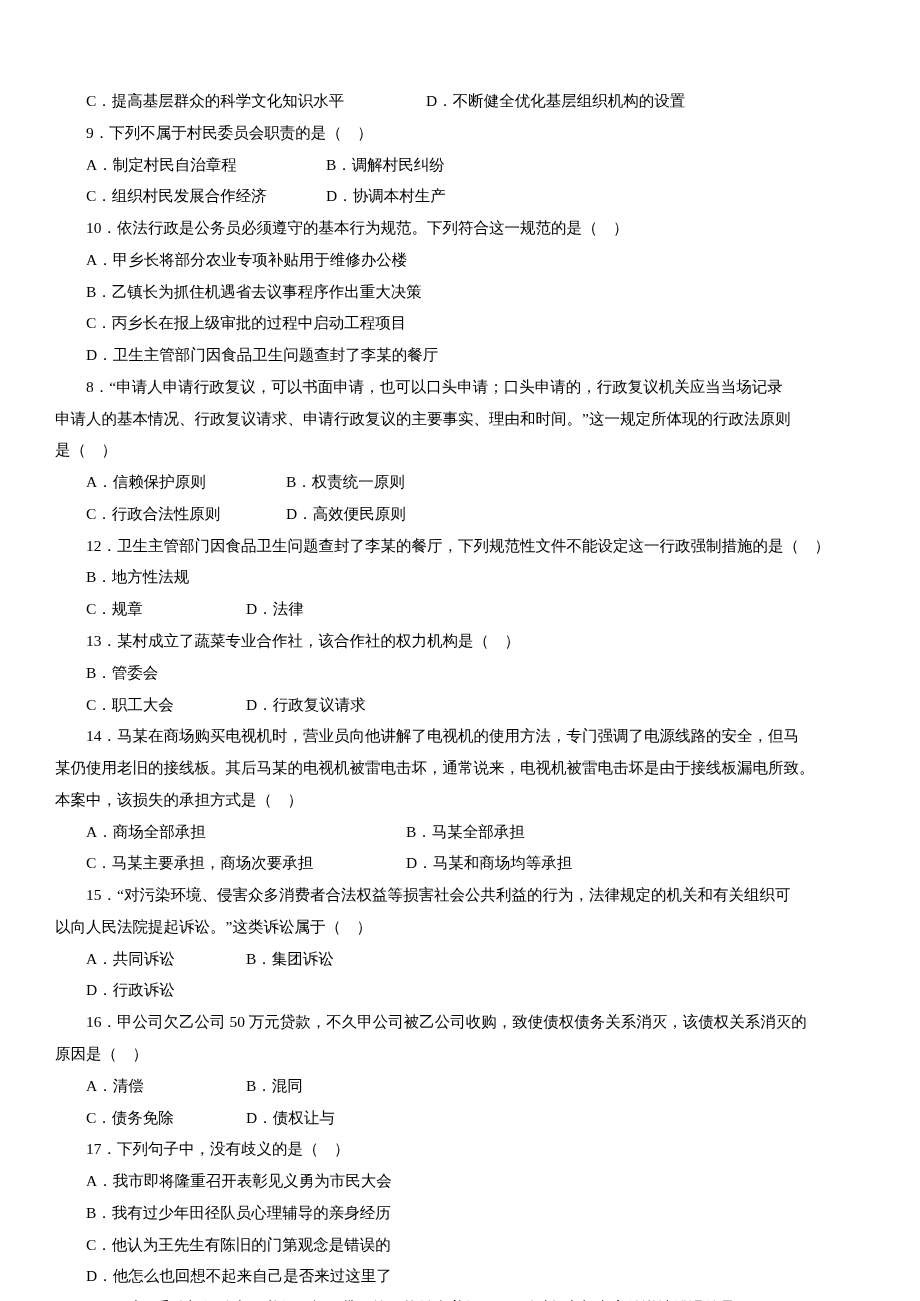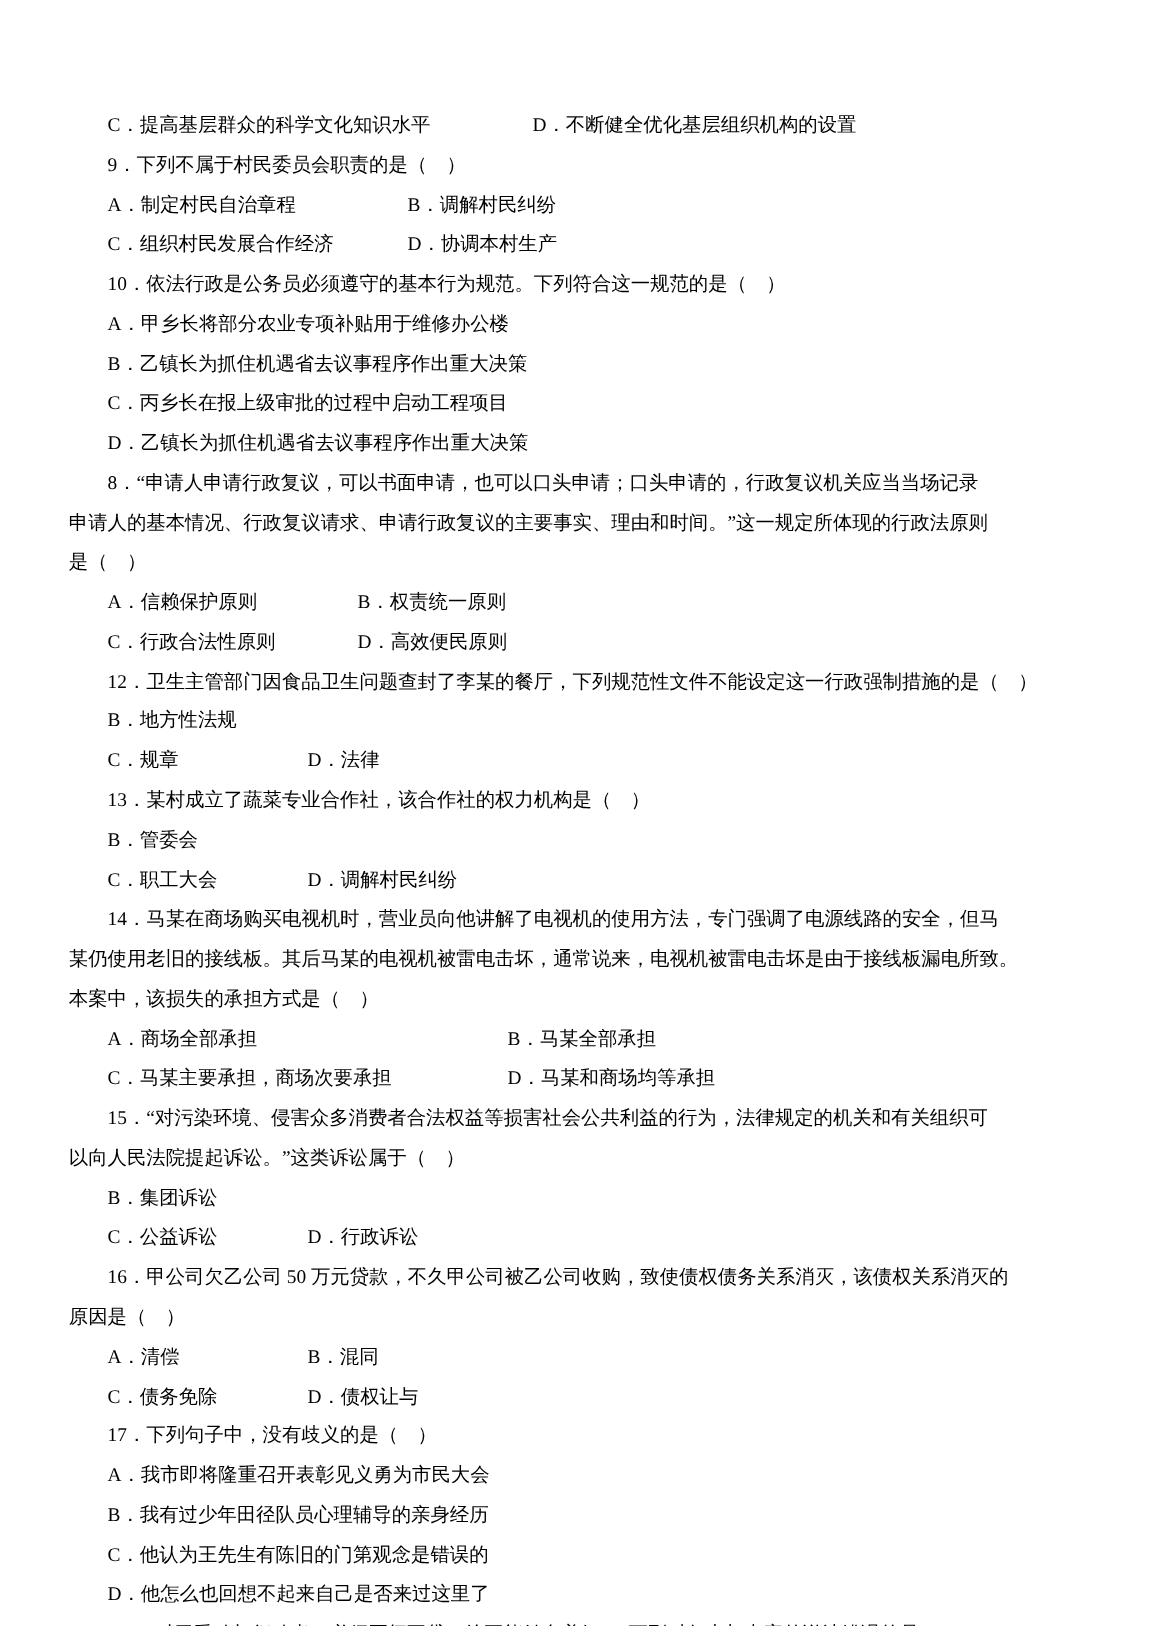--- a/index.html
+++ b/index.html
@@ -34,21 +34,21 @@
 </div>
 <div class="opt-wrap">
   <span class="opt" style="width:240px">C．组织村民发展合作经济</span>
   <span class="opt">D．协调本村生产</span>
 </div>
 
 <div class="row indent1">10．依法行政是公务员必须遵守的基本行为规范。下列符合这一规范的是（　）</div>
 <div class="row indent1">A．甲乡长将部分农业专项补贴用于维修办公楼</div>
 <div class="row indent1">B．乙镇长为抓住机遇省去议事程序作出重大决策</div>
 <div class="row indent1">C．丙乡长在报上级审批的过程中启动工程项目</div>
-<div class="row indent1">D．乙镇长为抓住机遇省去议事程序作出重大决策</div>
+<div class="row indent1">D．卫生主管部门因食品卫生问题查封了李某的餐厅</div>
 
 <div class="row indent1">8．“申请人申请行政复议，可以书面申请，也可以口头申请；口头申请的，行政复议机关应当当场记录</div>
 <div class="row no-indent">申请人的基本情况、行政复议请求、申请行政复议的主要事实、理由和时间。”这一规定所体现的行政法原则</div>
 <div class="row no-indent">是（　）</div>
 <div class="opt-wrap">
   <span class="opt" style="width:200px">A．信赖保护原则</span>
   <span class="opt">B．权责统一原则</span>
 </div>
 <div class="opt-wrap">
   <span class="opt" style="width:200px">C．行政合法性原则</span>
@@ -63,42 +63,42 @@
   <span class="opt" style="width:160px">C．规章</span>
   <span class="opt">D．法律</span>
 </div>
 
 <div class="row indent1">13．某村成立了蔬菜专业合作社，该合作社的权力机构是（　）</div>
 <div class="opt-wrap">
   <span class="opt">B．管委会</span>
 </div>
 <div class="opt-wrap">
   <span class="opt" style="width:160px">C．职工大会</span>
-  <span class="opt">D．调解村民纠纷</span>
+  <span class="opt">D．行政复议请求</span>
 </div>
 
 <div class="row indent1">14．马某在商场购买电视机时，营业员向他讲解了电视机的使用方法，专门强调了电源线路的安全，但马</div>
 <div class="row no-indent">某仍使用老旧的接线板。其后马某的电视机被雷电击坏，通常说来，电视机被雷电击坏是由于接线板漏电所致。</div>
 <div class="row no-indent">本案中，该损失的承担方式是（　）</div>
 <div class="opt-wrap">
   <span class="opt" style="width:320px">A．商场全部承担</span>
   <span class="opt">B．马某全部承担</span>
 </div>
 <div class="opt-wrap">
   <span class="opt" style="width:320px">C．马某主要承担，商场次要承担</span>
   <span class="opt">D．马某和商场均等承担</span>
 </div>
 
 <div class="row indent1">15．“对污染环境、侵害众多消费者合法权益等损害社会公共利益的行为，法律规定的机关和有关组织可</div>
 <div class="row no-indent">以向人民法院提起诉讼。”这类诉讼属于（　）</div>
 <div class="opt-wrap">
+  <span class="opt" style="width:160px">A．共同诉讼</span>
   <span class="opt">B．集团诉讼</span>
 </div>
 <div class="opt-wrap">
-  <span class="opt" style="width:160px">C．公益诉讼</span>
   <span class="opt">D．行政诉讼</span>
 </div>
 
 <div class="row indent1">16．甲公司欠乙公司 50 万元贷款，不久甲公司被乙公司收购，致使债权债务关系消灭，该债权关系消灭的</div>
 <div class="row no-indent">原因是（　）</div>
 <div class="opt-wrap">
   <span class="opt" style="width:160px">A．清偿</span>
   <span class="opt">B．混同</span>
 </div>
 <div class="opt-wrap">

